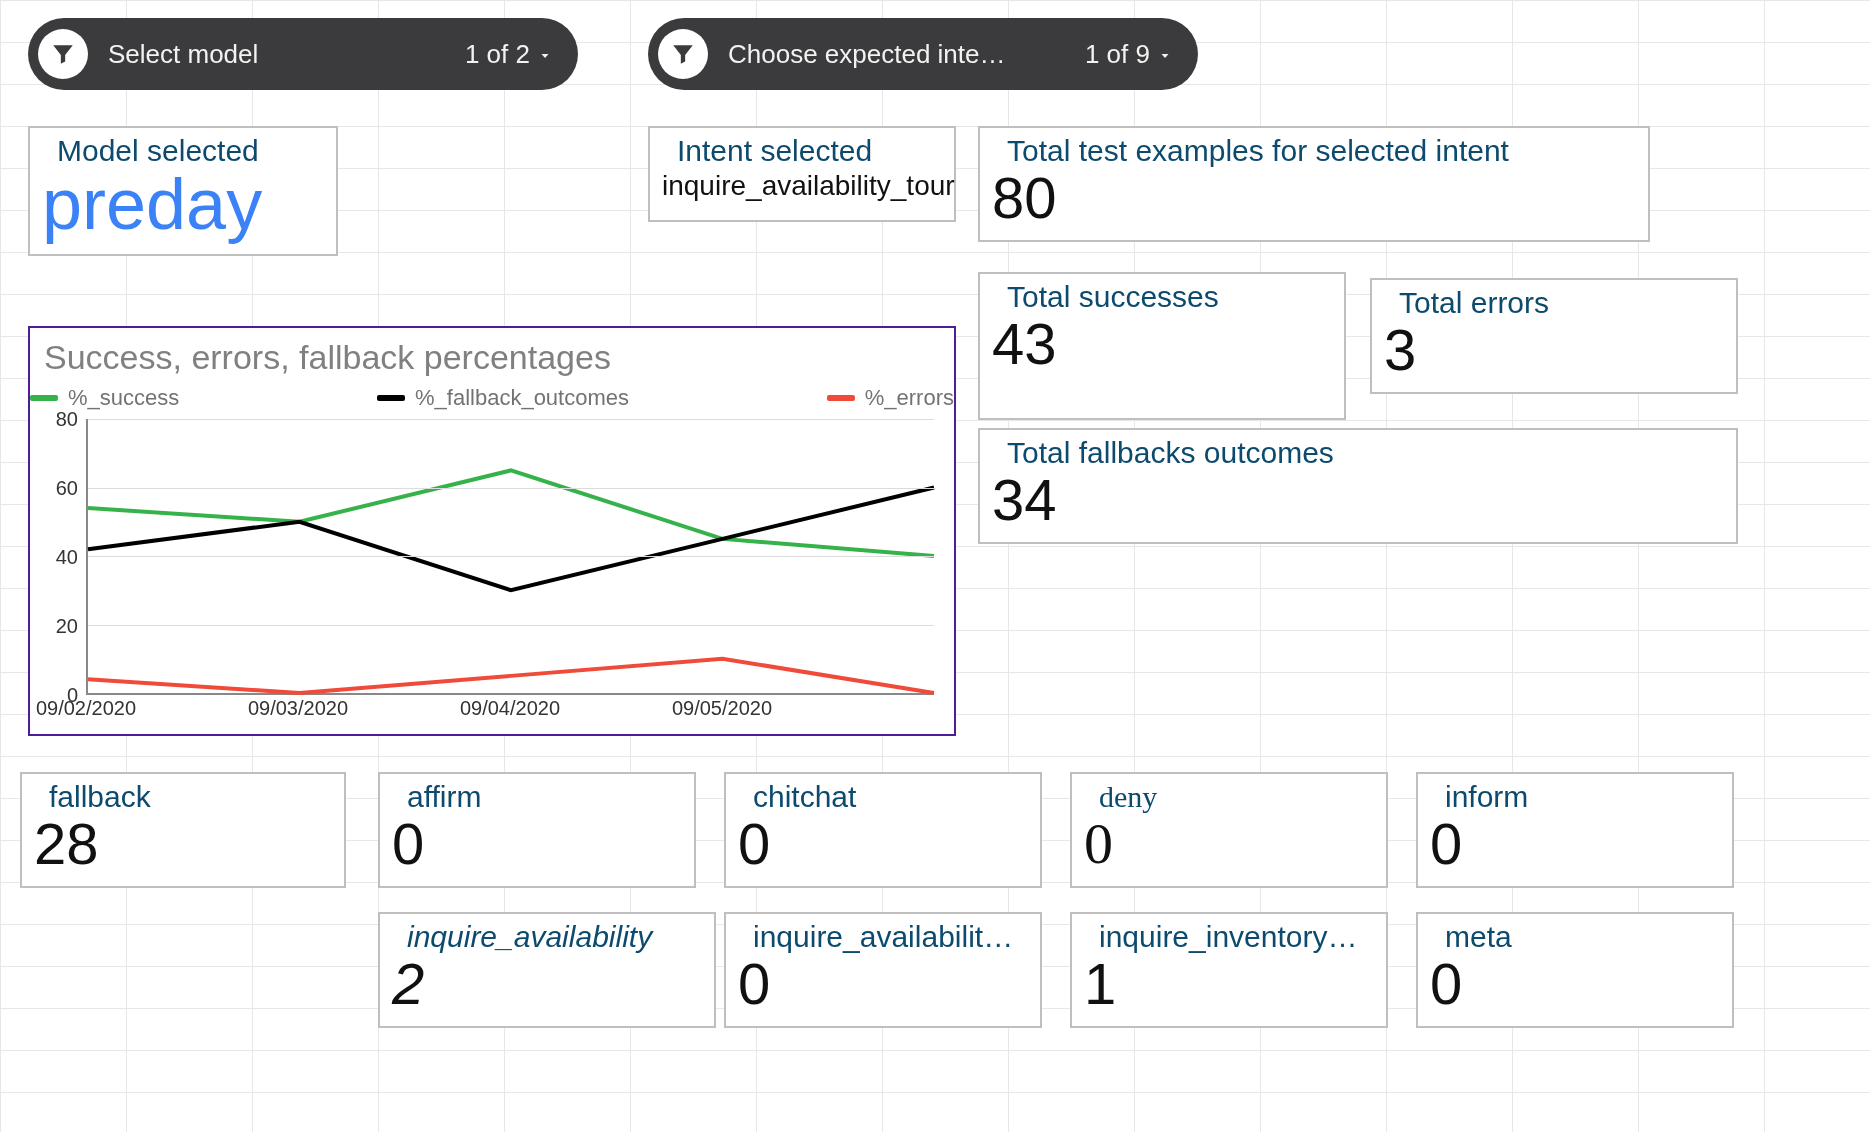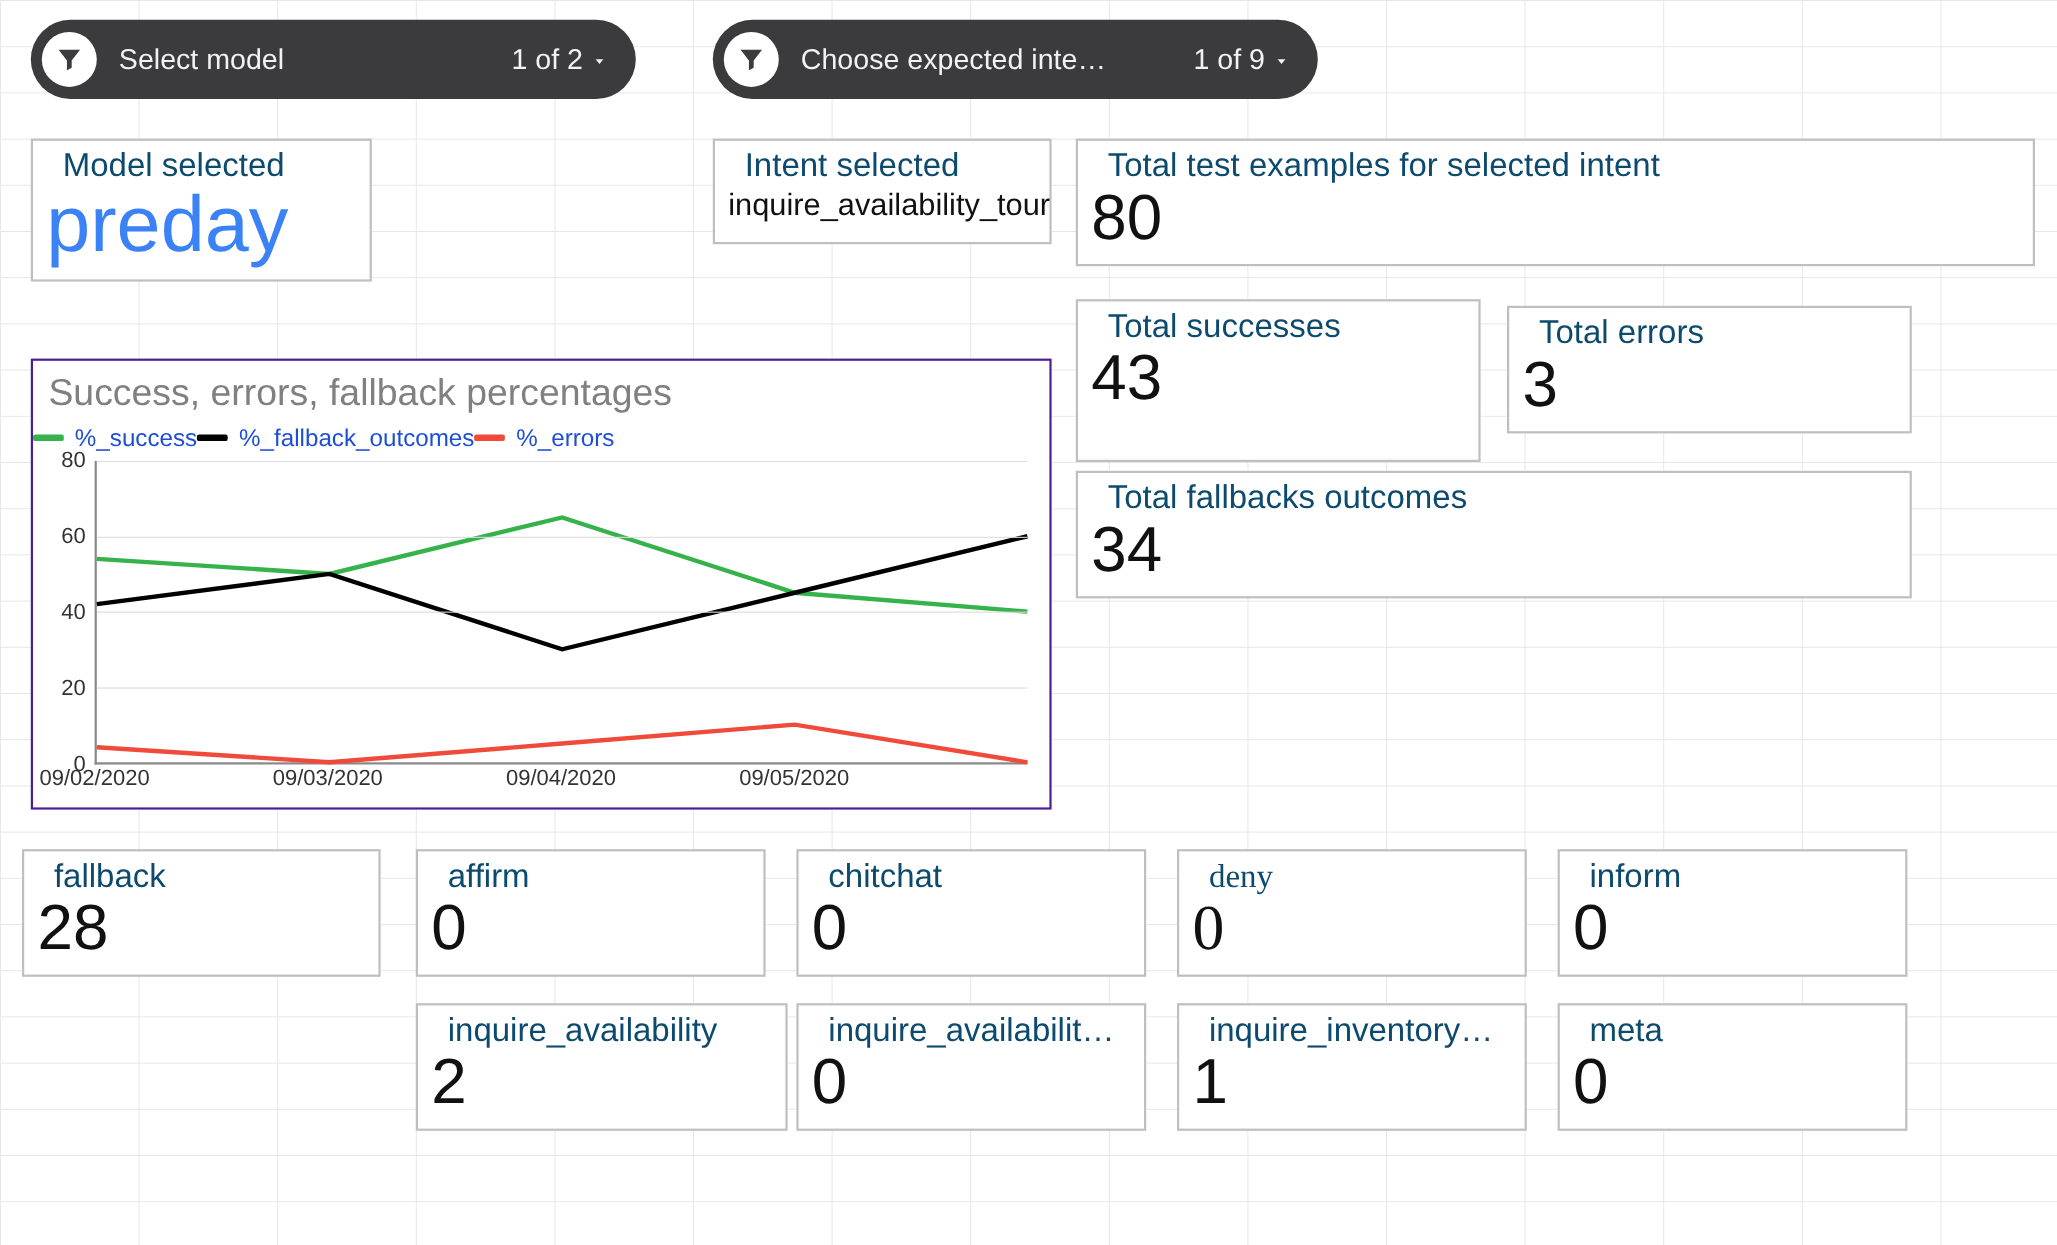--- a/index.html
+++ b/index.html
@@ -72,21 +72,21 @@
     color: #111;
     font-size: 28px;
     padding: 2px 12px 8px 12px;
   }
 
   
   .chart-card { position:absolute; background:#fff; border:2px solid #4c1d95;margin-top:48px; }
   .chart-title {
     color: #808080; font-size: 34px; padding: 10px 14px 4px 14px;
   }
-  .legend { display:flex; justify-content:flex-start; font-size:22px; color:#1d4ed8; padding:4px 0 8px 0; }
+  .legend { display:flex; gap:30px; justify-content:space-between; font-size:22px; color:#737373; padding:4px 0 8px 0; }
   .legend-item { display:flex; align-items:center; gap:10px; }
   .swatch { width:28px; height:6px; border-radius:2px; }
   .plot-wrap { position:relative; margin:0 14px 18px 14px; }
   .y-ticks { position:absolute; left:-6px; top:0; bottom:24px; width:40px; }
   .y-tick { position:absolute; right:0; font-size:20px; color:#333; transform:translateY(-50%); }
   .plot { position:absolute; left:42px; right:6px; top:0; bottom:24px; border-left:2px solid #888; border-bottom:2px solid #888; }
   .gridline { position:absolute; left:0; right:0; height:1px; background:#dcdcdc; }
   .x-labels { position:absolute; left:42px; right:6px; bottom:-2px; height:24px; }
   .x-label { position:absolute; font-size:20px; color:#333; transform:translateX(-50%); white-space:nowrap; }
   svg.series { position:absolute; inset:0; width:100%; height:100%; overflow:visible; }
@@ -134,21 +134,21 @@
 <div class="card" style="left:28px; top:126px; width:310px; height:130px;">
   <div class="title">Model selected</div>
   <div class="huge">preday</div>
 </div>
 
 <div class="card" style="left:648px; top:126px; width:308px; height:96px;">
   <div class="title">Intent selected</div>
   <div class="medium">inquire_availability_tour</div>
 </div>
 
-<div class="card" style="left:978px; top:126px; width:872px; height:116px;">
+<div class="card" style="left:978px; top:126px; width:672px; height:116px;">
   <div class="title">Total test examples for selected intent</div>
   <div class="big">80</div>
 </div>
 
 <div class="card" style="left:978px; top:272px; width:368px; height:148px;">
   <div class="title">Total successes</div>
   <div class="big">43</div>
 </div>
 
 <div class="card" style="left:1370px; top:278px; width:368px; height:116px;">
@@ -221,21 +221,21 @@
       <div class="big">0</div>
     </div>
     <div class="card" style="left: 1070px; top: 772px; width: 318px; height: 116px; font-family: Liberation Serif, serif;">
       <div class="title">deny</div>
       <div class="big">0</div>
     </div>
     <div class="card" style="left: 1416px; top: 772px; width: 318px; height: 116px;">
       <div class="title">inform</div>
       <div class="big">0</div>
     </div>
-    <div class="card" style="left: 378px; top: 912px; width: 338px; height: 116px;">
+    <div class="card" style="left: 378px; top: 912px; width: 338px; height: 116px; font-style: italic;">
       <div class="title">inquire_availability</div>
       <div class="big">2</div>
     </div>
     <div class="card" style="left: 724px; top: 912px; width: 318px; height: 116px;">
       <div class="title">inquire_availability_tour</div>
       <div class="big">0</div>
     </div>
     <div class="card" style="left: 1070px; top: 912px; width: 318px; height: 116px;">
       <div class="title">inquire_inventory_avail…</div>
       <div class="big">1</div>

